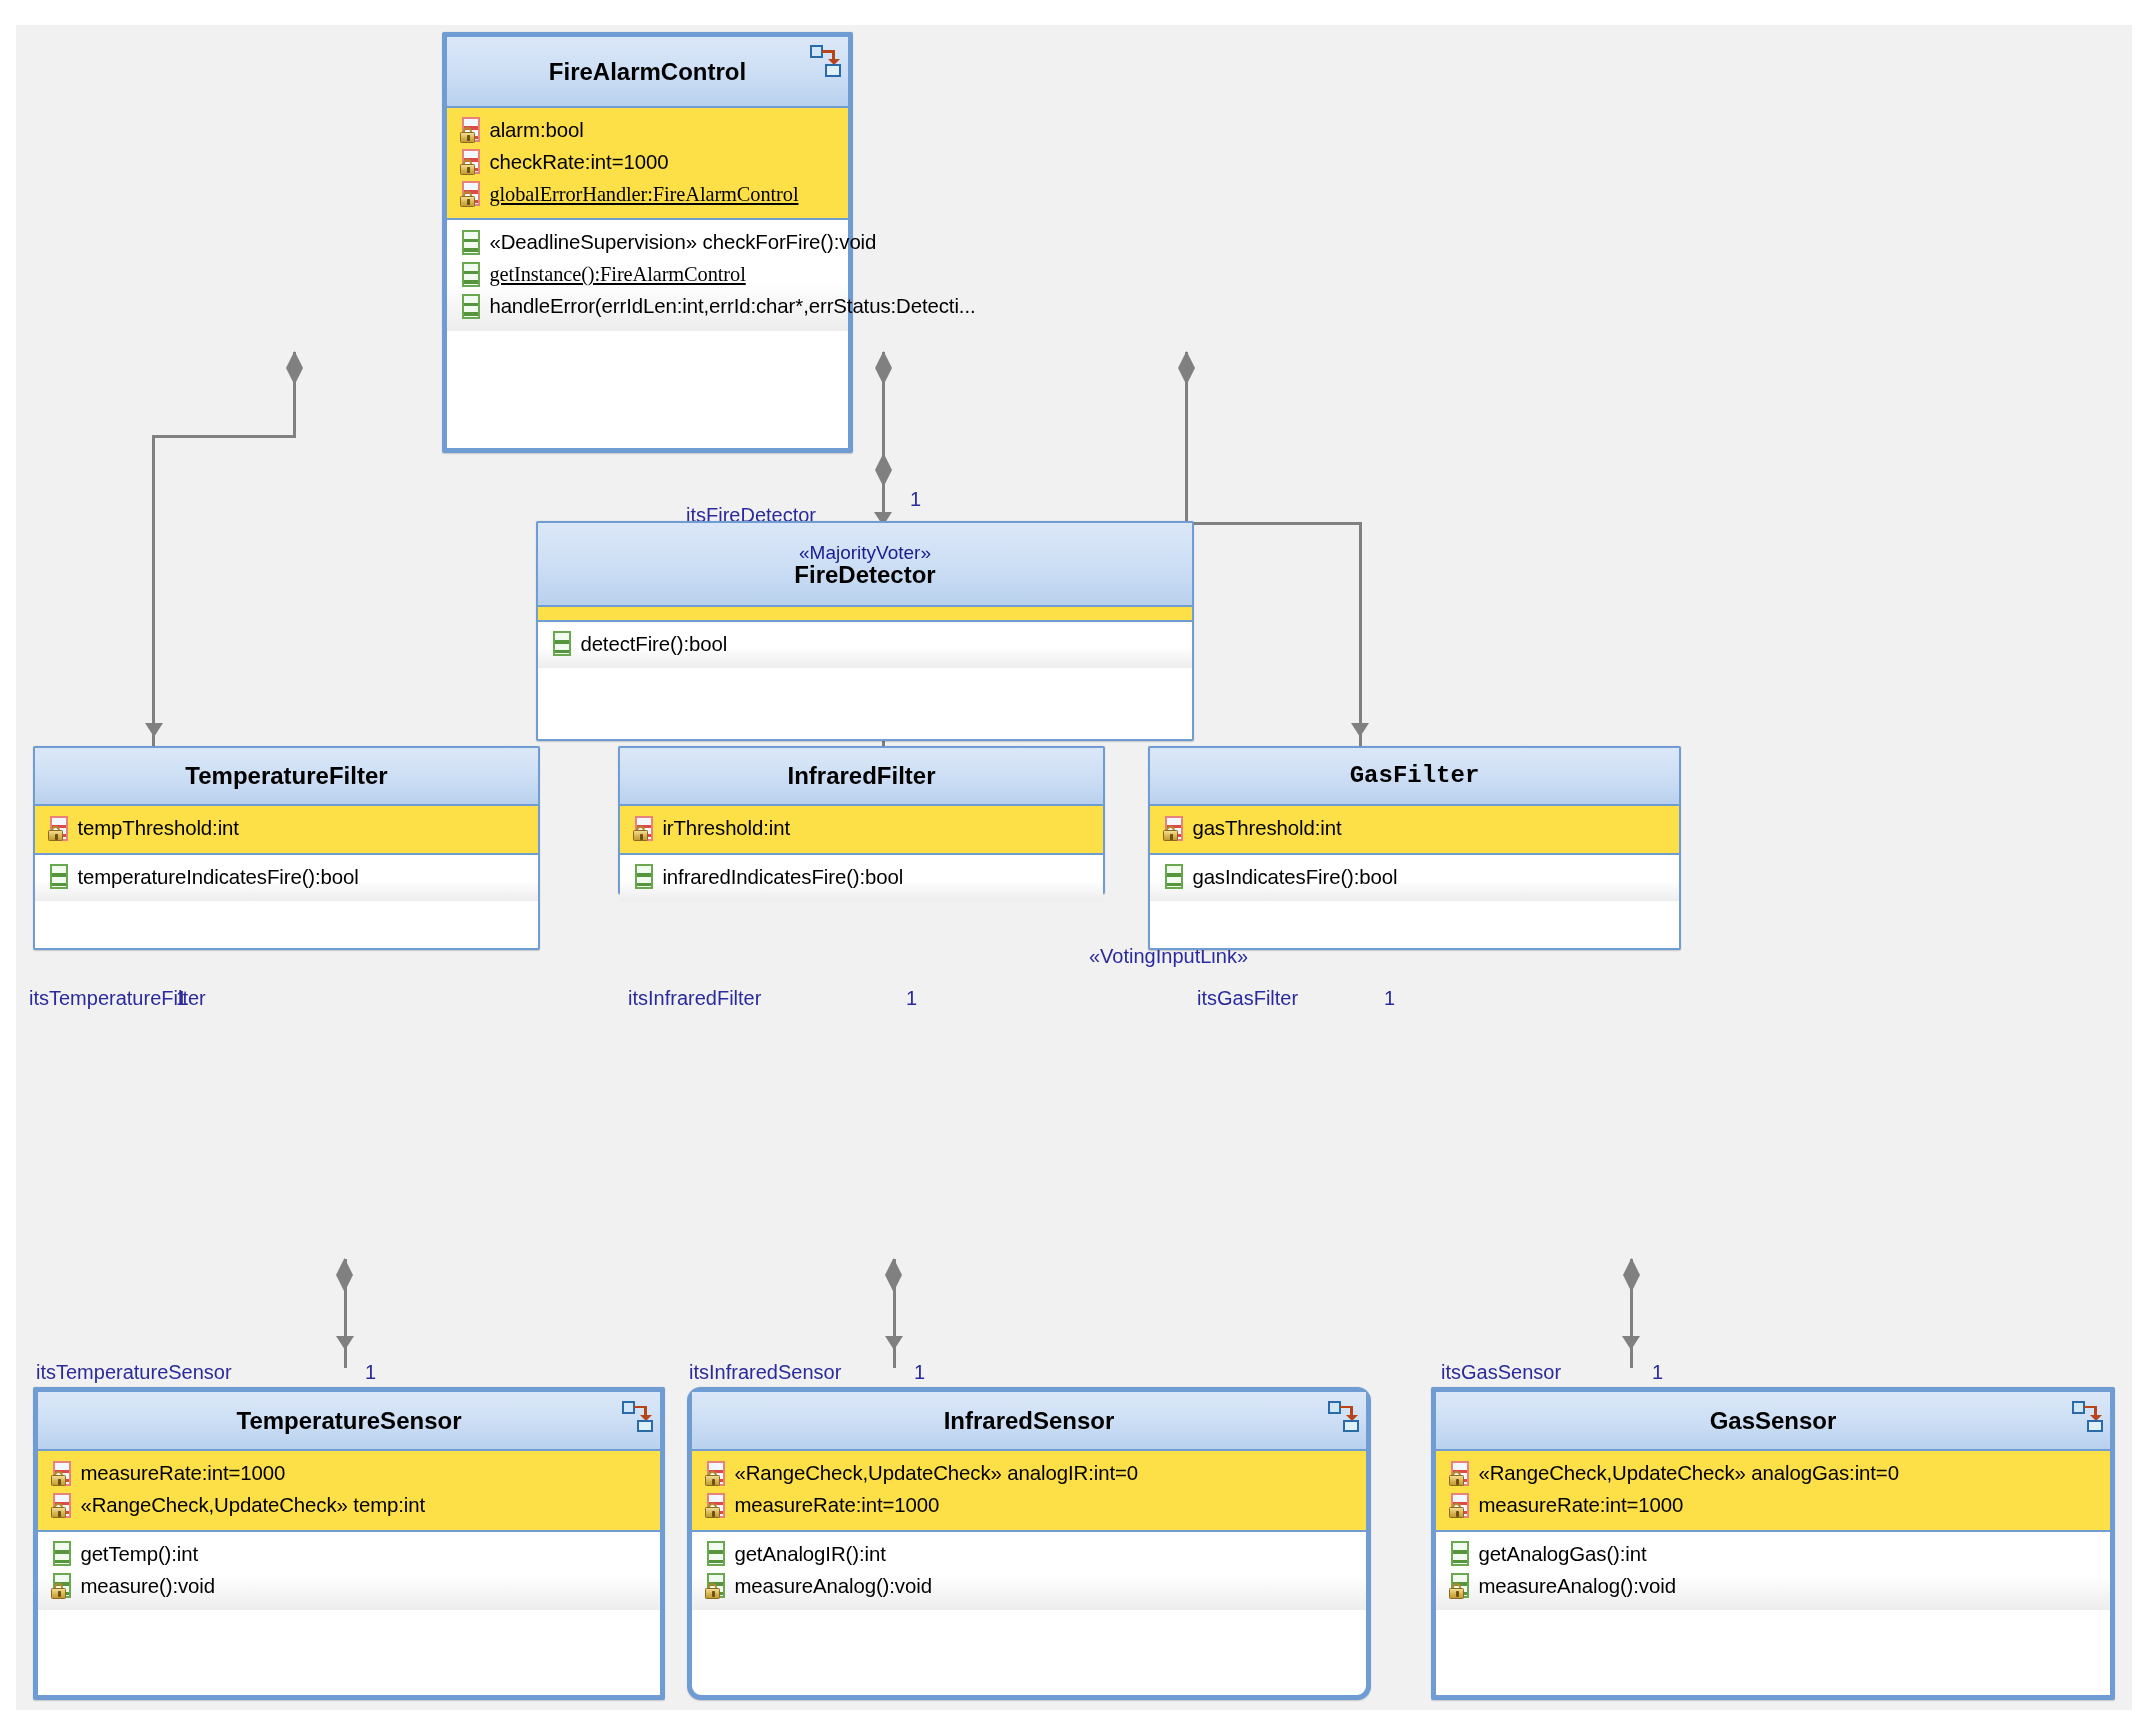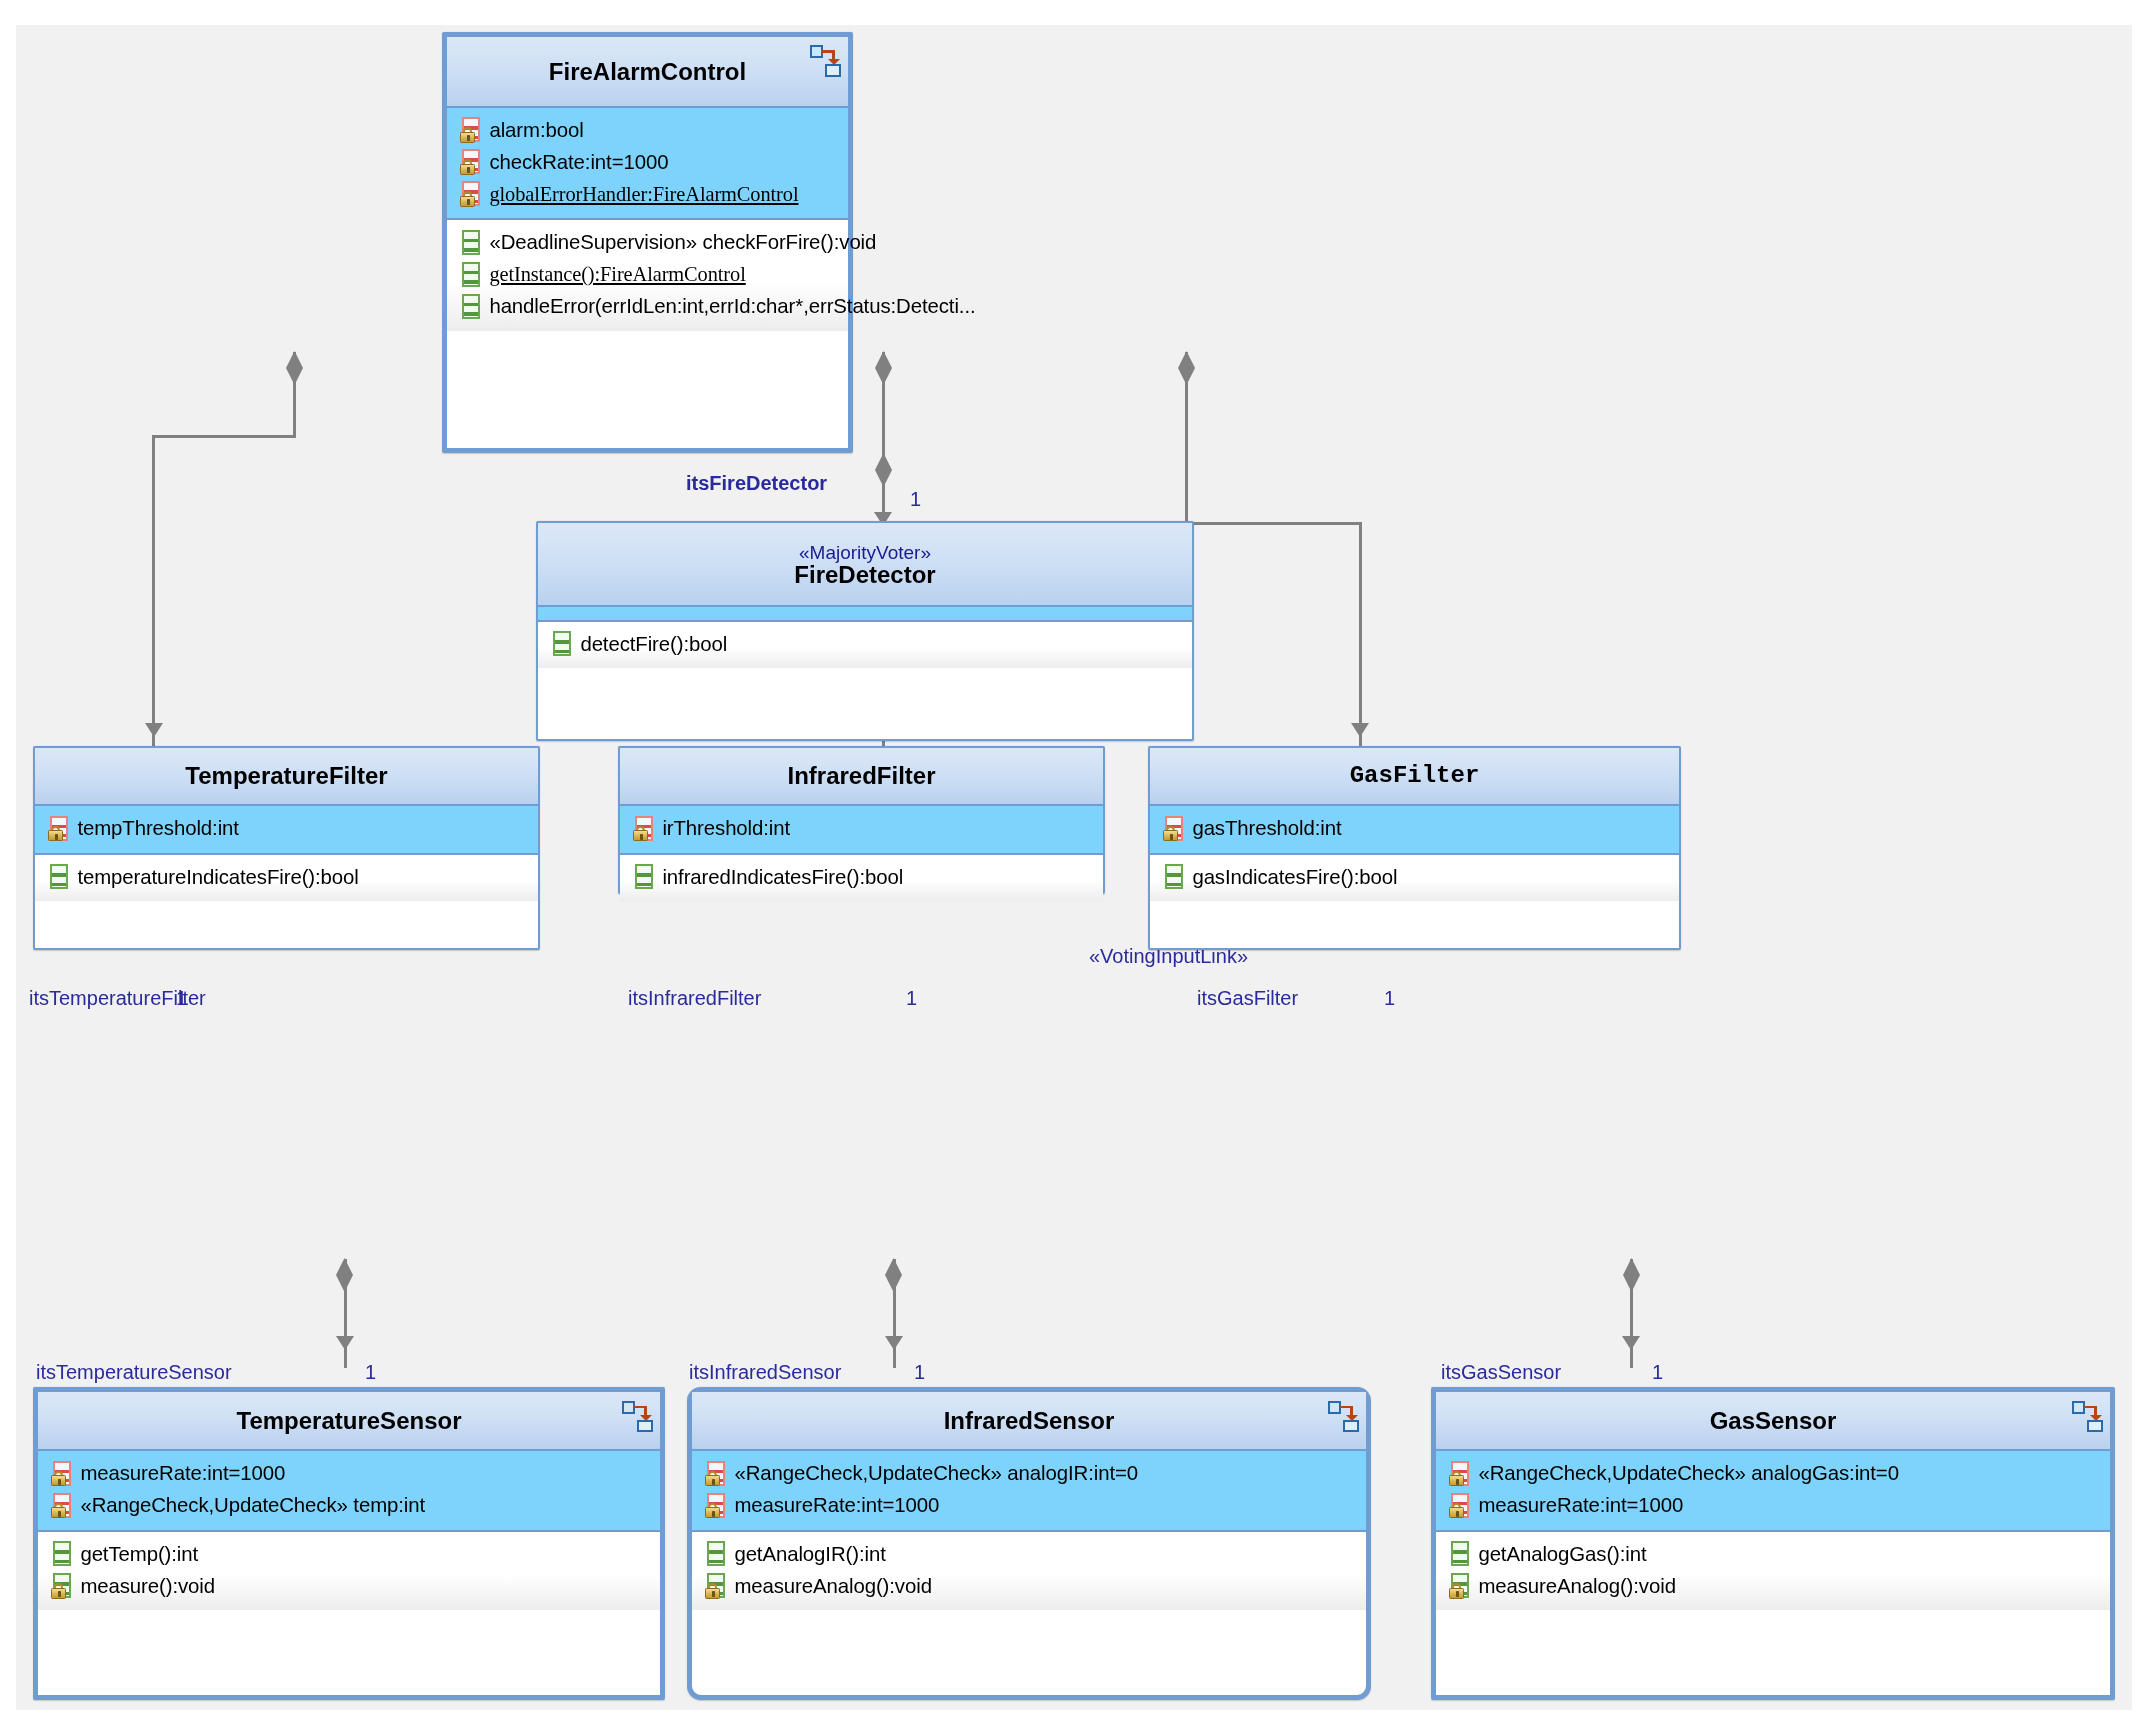--- a/index.html
+++ b/index.html
@@ -11,21 +11,21 @@
   .uml{position:absolute;box-sizing:border-box;background:#ffffff;
        border:2.6px solid #6f9dd3;border-radius:2px;
        box-shadow:0 0.7px 1.3px rgba(0,0,0,.18);}
   .uml.active{border-width:5.3px;}
   .hdr{box-sizing:border-box;width:100%;
        background:linear-gradient(to bottom,#dbe7f7 0%,#cfe0f5 45%,#b9d1ee 100%);
        border-bottom:2.6px solid #6f9dd3;position:relative;
        display:flex;flex-direction:column;align-items:center;justify-content:center;}
   .stereo{color:#1b1b8f;font-size:19px;line-height:1.0;padding-top:2.6px;}
   .cname{font-weight:bold;font-size:24px;color:#000;line-height:1.05;}
-  .cmp{box-sizing:border-box;width:100%;background:#7dd3fc;
+  .cmp{box-sizing:border-box;width:100%;background:#fde047;
        border-bottom:2.6px solid #6f9dd3;padding:6.6px 0 8px 0;}
   .cmp.last{border-bottom:none;
        background:linear-gradient(to bottom,#ffffff 0%,#ffffff 55%,#ededed 100%);}
   .cmp.empty{padding:0;height:14.5px;}
   .row{display:flex;align-items:center;height:32px;padding-left:12px;}
   .row .txt{font-size:20.4px;color:#000;white-space:nowrap;letter-spacing:-0.1px;}
   .row .txt.u{text-decoration:underline;font-family:Liberation Serif, serif;}
 
   
   .ico{position:relative;width:22.4px;height:26px;flex:0 0 22.4px;margin-right:8px;}
@@ -100,21 +100,21 @@
     <div class="arrowv" style="left:320px;top:1311px;"></div>
 
     <div class="diamond" style="left:869px;top:1233px;"></div>
     <div class="ln vl" style="left:877px;top:1234px;width:2.6px;height:109px;"></div>
     <div class="arrowv" style="left:869px;top:1311px;"></div>
 
     <div class="diamond" style="left:1607px;top:1233px;"></div>
     <div class="ln vl" style="left:1614px;top:1234px;width:2.6px;height:109px;"></div>
     <div class="arrowv" style="left:1606px;top:1311px;"></div>
 
-    <div class="lbl" style="left:670px;top:448px;font-weight:bold;">itsFireDetector</div>
+    <div class="lbl" style="left:670px;top:480px;">itsFireDetector</div>
     <div class="lbl" style="left:894px;top:464px;">1</div>
 
     <div class="lbl st" style="left:329px;top:852px;">«VotingInputLink»</div>
     <div class="lbl st" style="left:678px;top:836px;">«VotingInputLink»</div>
     <div class="lbl st" style="left:1073px;top:921px;">«VotingInputLink»</div>
 
     <div class="lbl" style="left:13px;top:963px;">itsTemperatureFilter</div>
     <div class="lbl" style="left:160px;top:963px;">1</div>
 
     <div class="lbl" style="left:612px;top:963px;">itsInfraredFilter</div>

